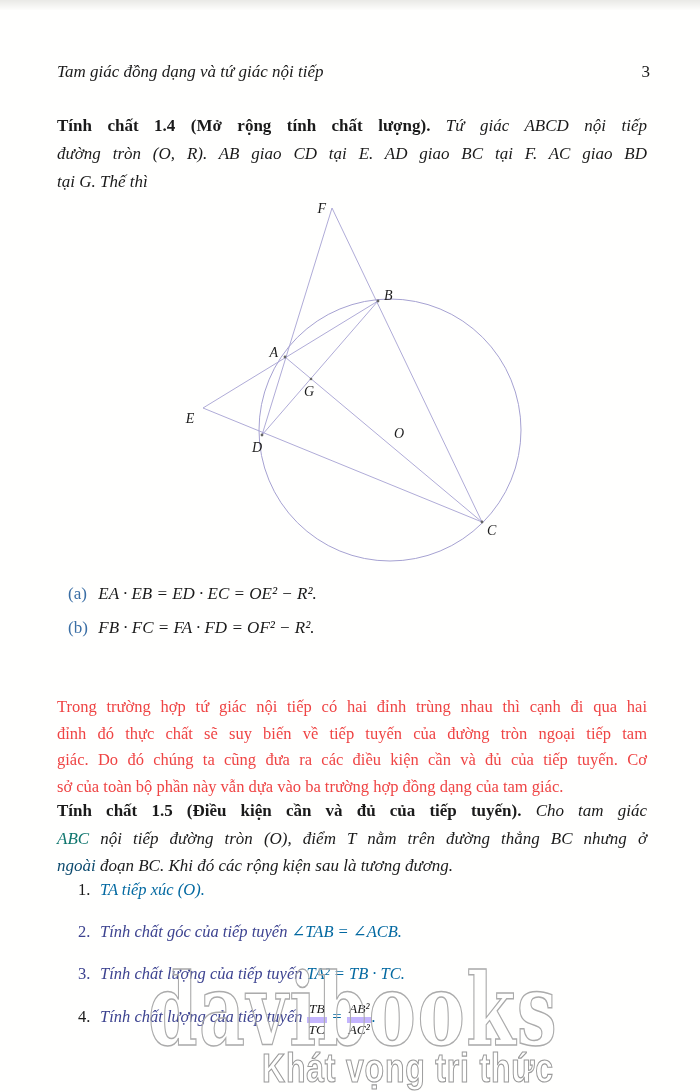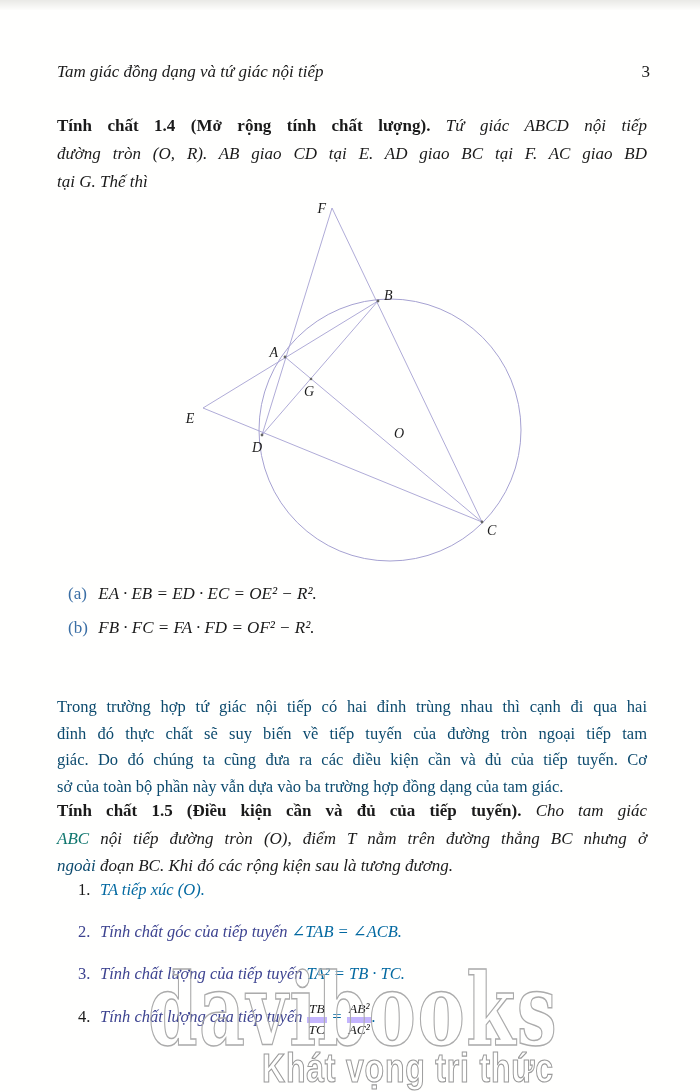--- a/index.html
+++ b/index.html
@@ -111,21 +111,21 @@
     <div class="eq-row">
       <span class="eq-label" style="color:#3a6ea5">(a)</span>
       <span class="eq-text">EA · EB = ED · EC = OE² − R².</span>
     </div>
     <div class="eq-row">
       <span class="eq-label" style="color:#3a6ea5">(b)</span>
       <span class="eq-text">FB · FC = FA · FD = OF² − R².</span>
     </div>
   </div>
 
-  <div class="bodypar" style="color:#0c4a6e">
+  <div class="bodypar" style="color:#ef4444">
     <div class="jl">Trong trường hợp tứ giác nội tiếp có hai đỉnh trùng nhau thì cạnh đi qua hai</div>
     <div class="jl">đỉnh đó thực chất sẽ suy biến về tiếp tuyến của đường tròn ngoại tiếp tam</div>
     <div class="jl">giác. Do đó chúng ta cũng đưa ra các điều kiện cần và đủ của tiếp tuyến. Cơ</div>
     <div>sở của toàn bộ phần này vẫn dựa vào ba trường hợp đồng dạng của tam giác.</div>
   </div>
 
   <div class="prop15">
     <div class="jl"><b>Tính chất 1.5 (Điều kiện cần và đủ của tiếp tuyến).</b> <i>Cho tam giác</i></div>
     <div class="jl"><i style="color:#0f766e">ABC</i> <i>nội tiếp đường tròn (O), điểm T nằm trên đường thẳng BC nhưng ở</i></div>
     <div><i style="color:#0c4a6e">ngoài</i> <i>đoạn BC. Khi đó các rộng kiện sau là tương đương.</i></div>

